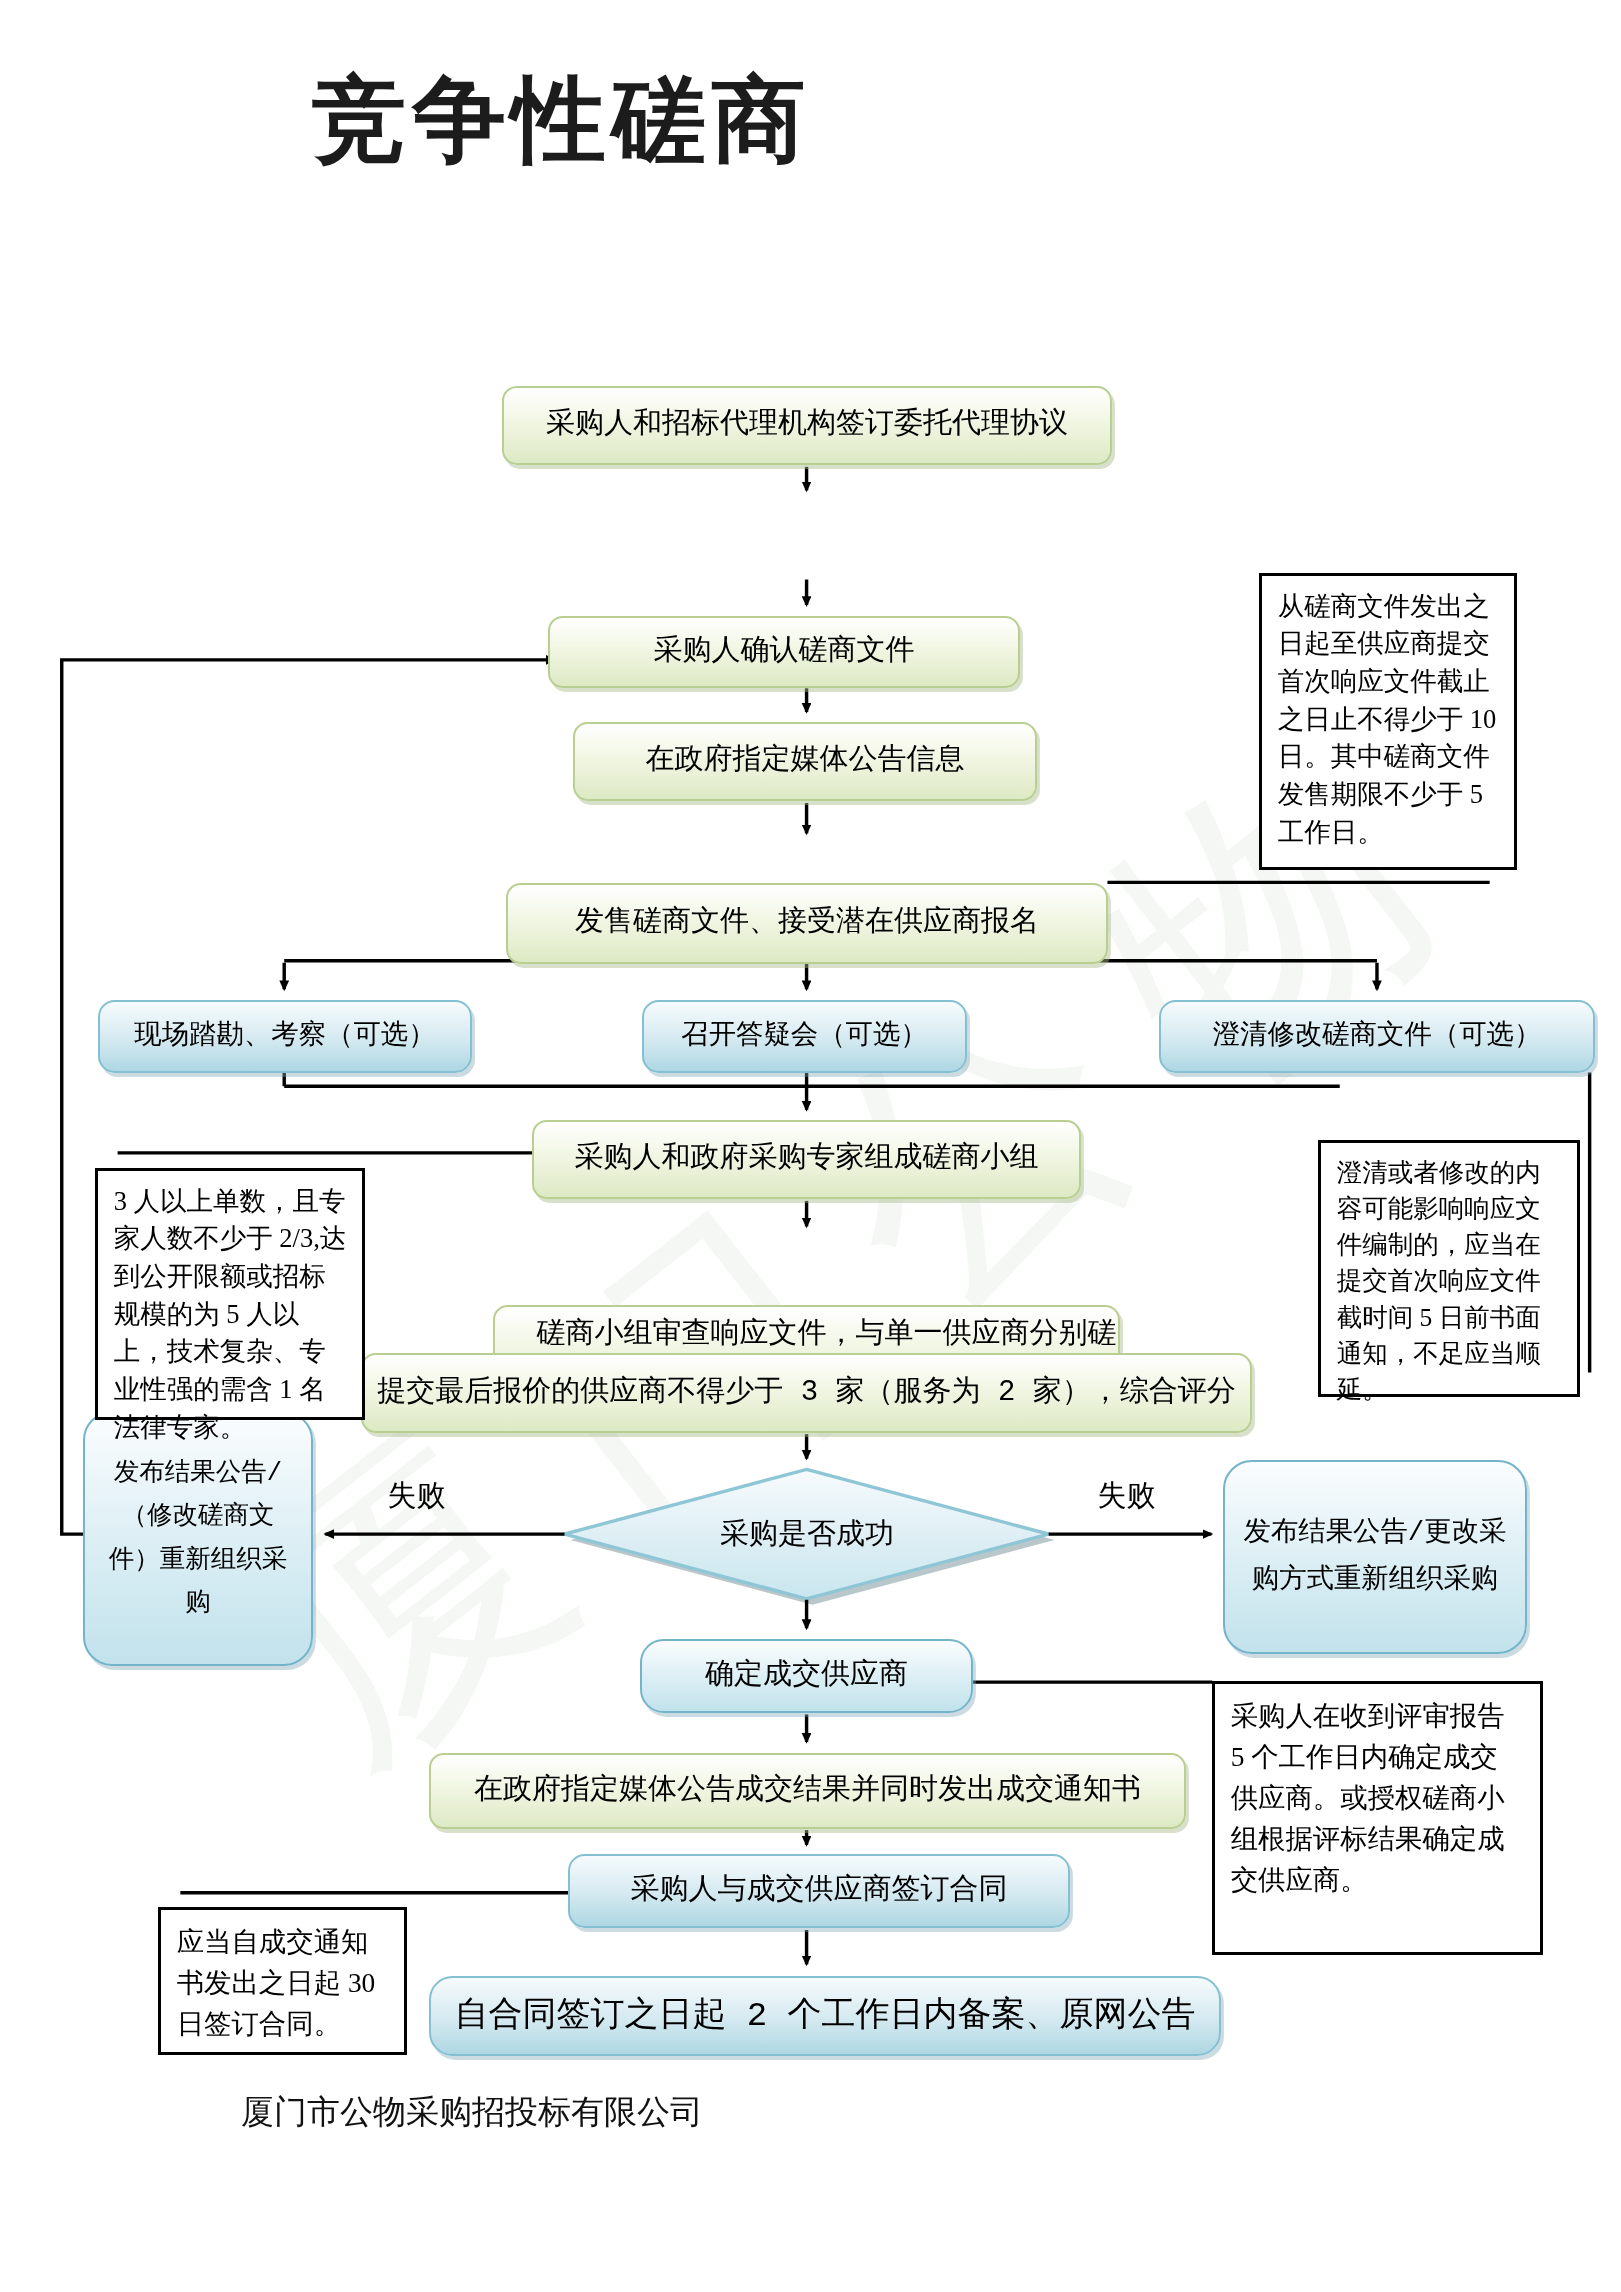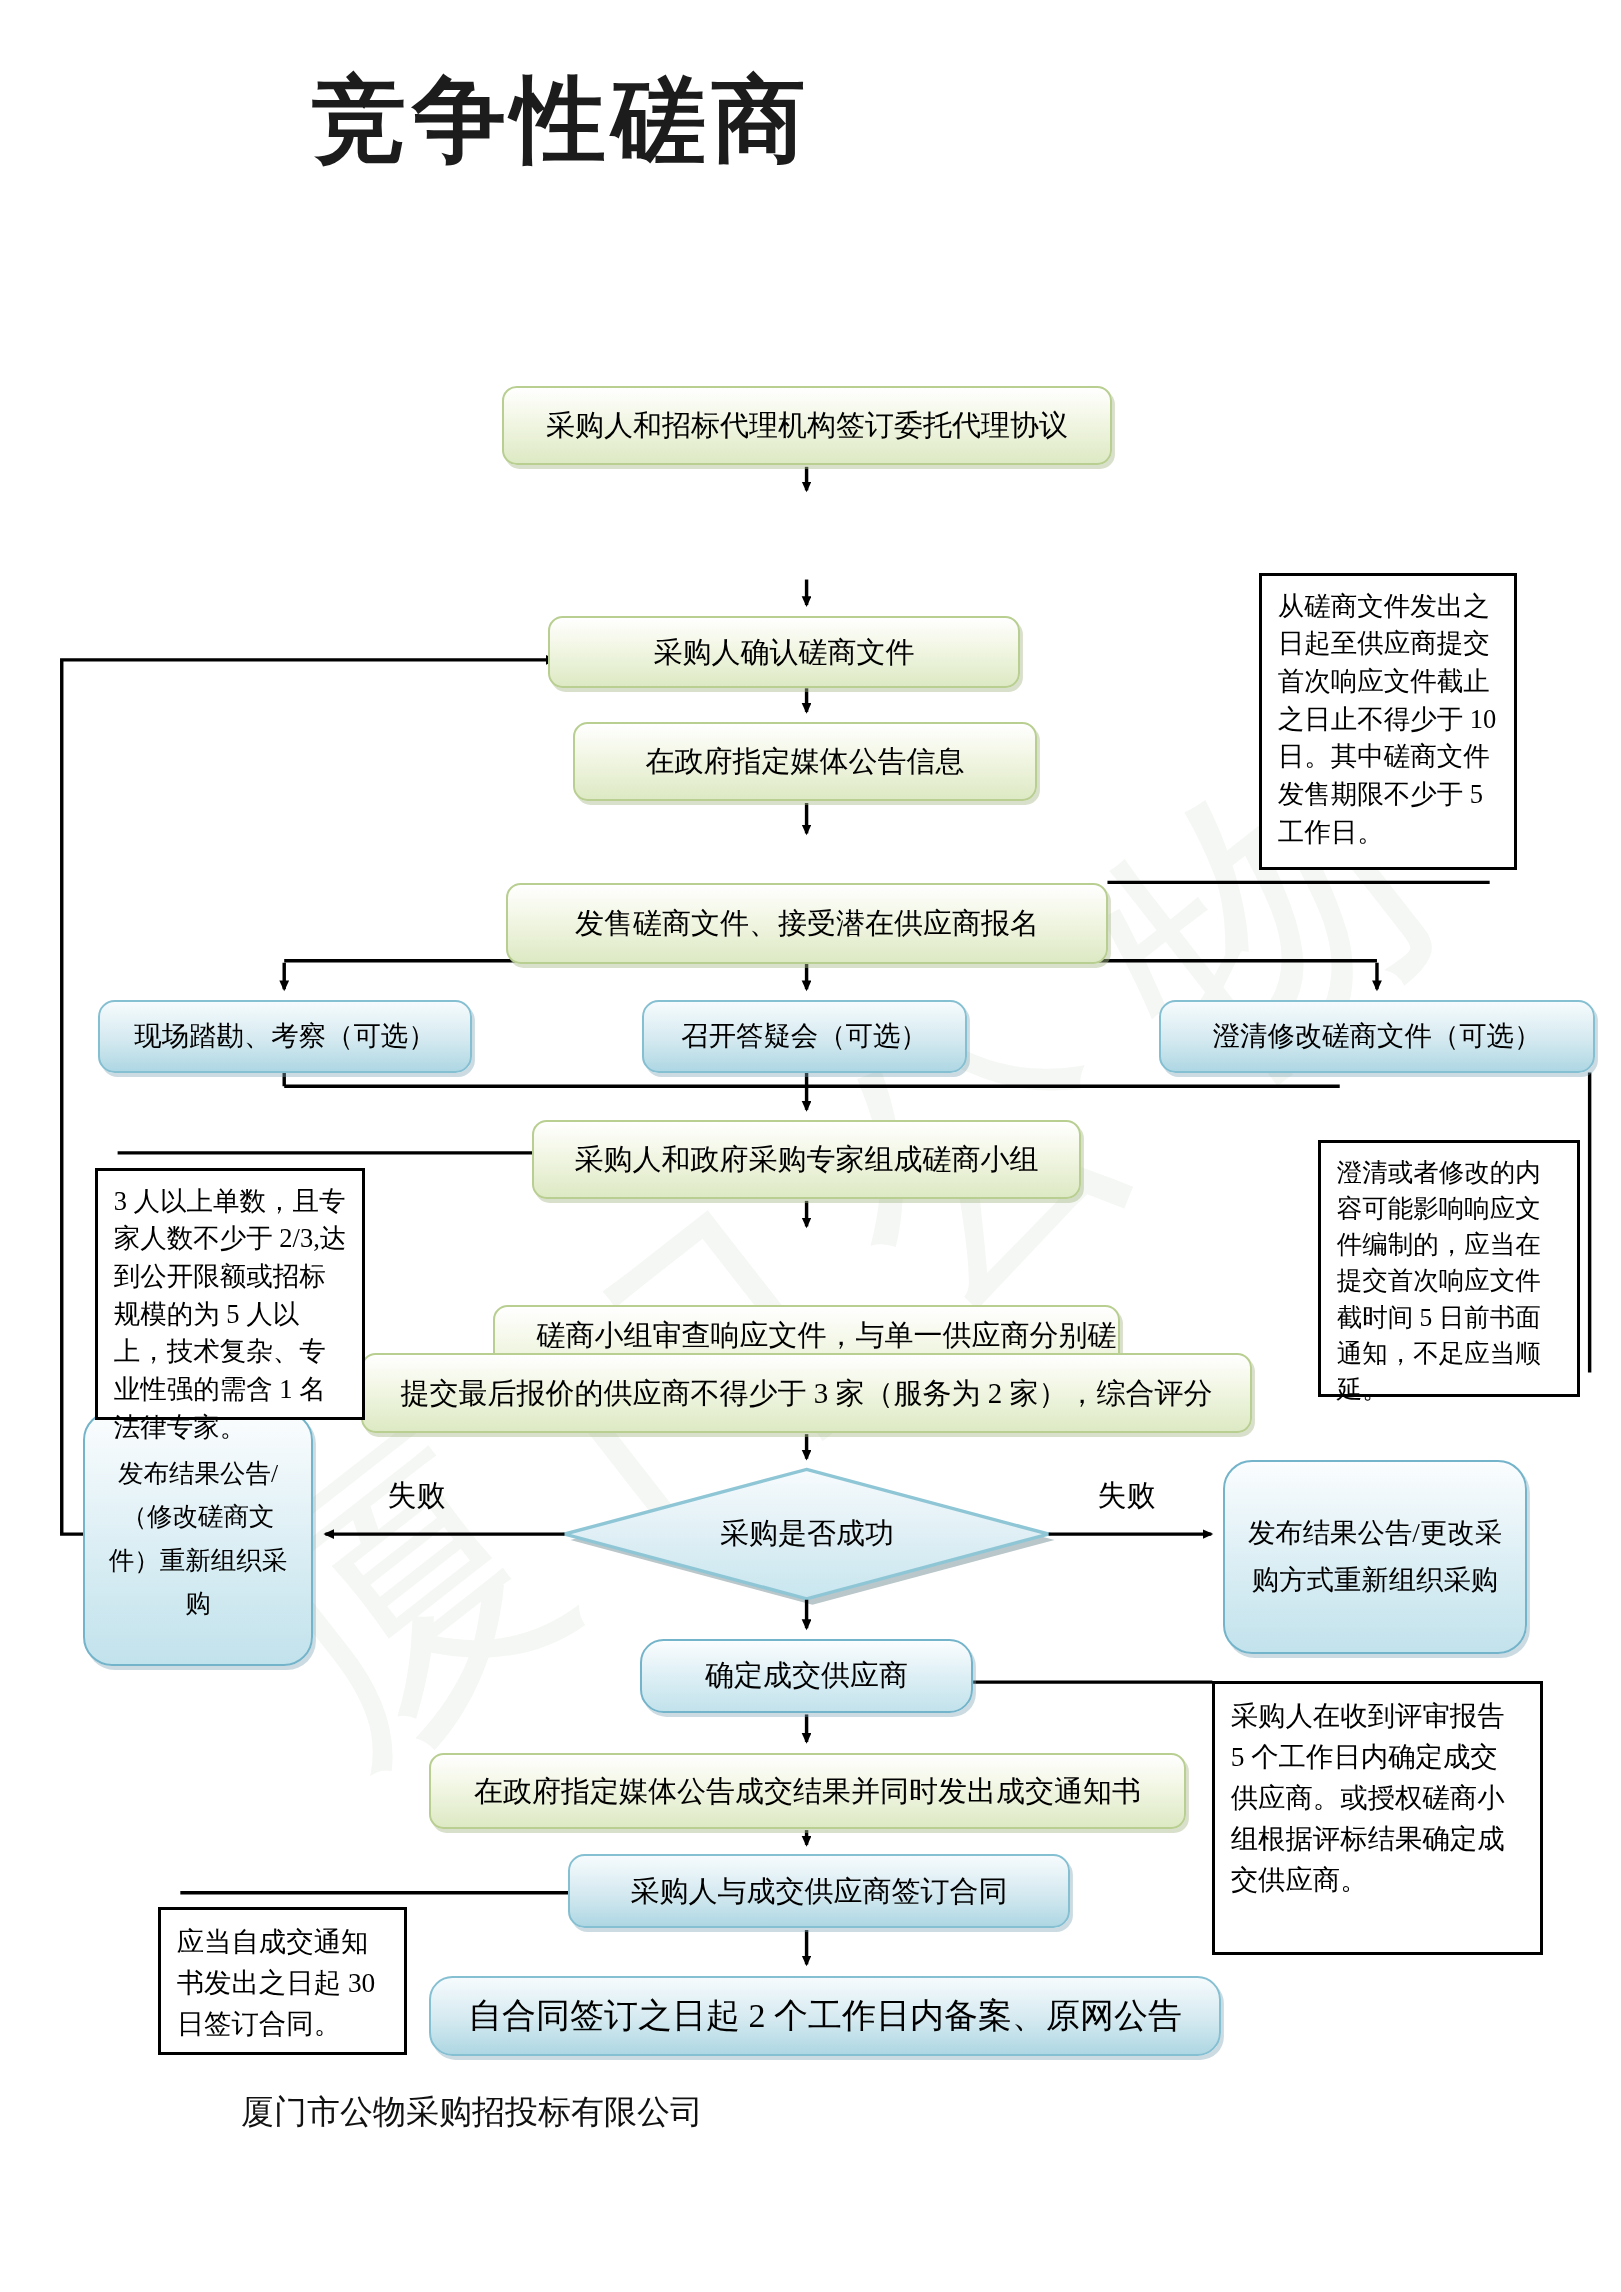--- a/index.html
+++ b/index.html
@@ -11,20 +11,21 @@
     font-family:"Liberation Serif","DejaVu Serif",serif;
     color:#000;
   }
   .node{
     position:absolute;
     display:flex;align-items:center;justify-content:center;
     text-align:center;
     box-sizing:border-box;
     line-height:1.25;
     z-index:3;
+    font-family:Liberation Mono, monospace;
   }
   .gbox{
     background:linear-gradient(180deg,#ffffff 0%,#f3f7e6 40%,#dde9c4 100%);
     border:2px solid #b9cf92;
     border-radius:14.7px;
     box-shadow:2.9px 3.9px 0 rgba(168,183,138,.45);
     font-size:29px;
   }
   .bbox{
     background:linear-gradient(180deg,#f6fbfd 0%,#d4e9f0 55%,#aed7e3 100%);

